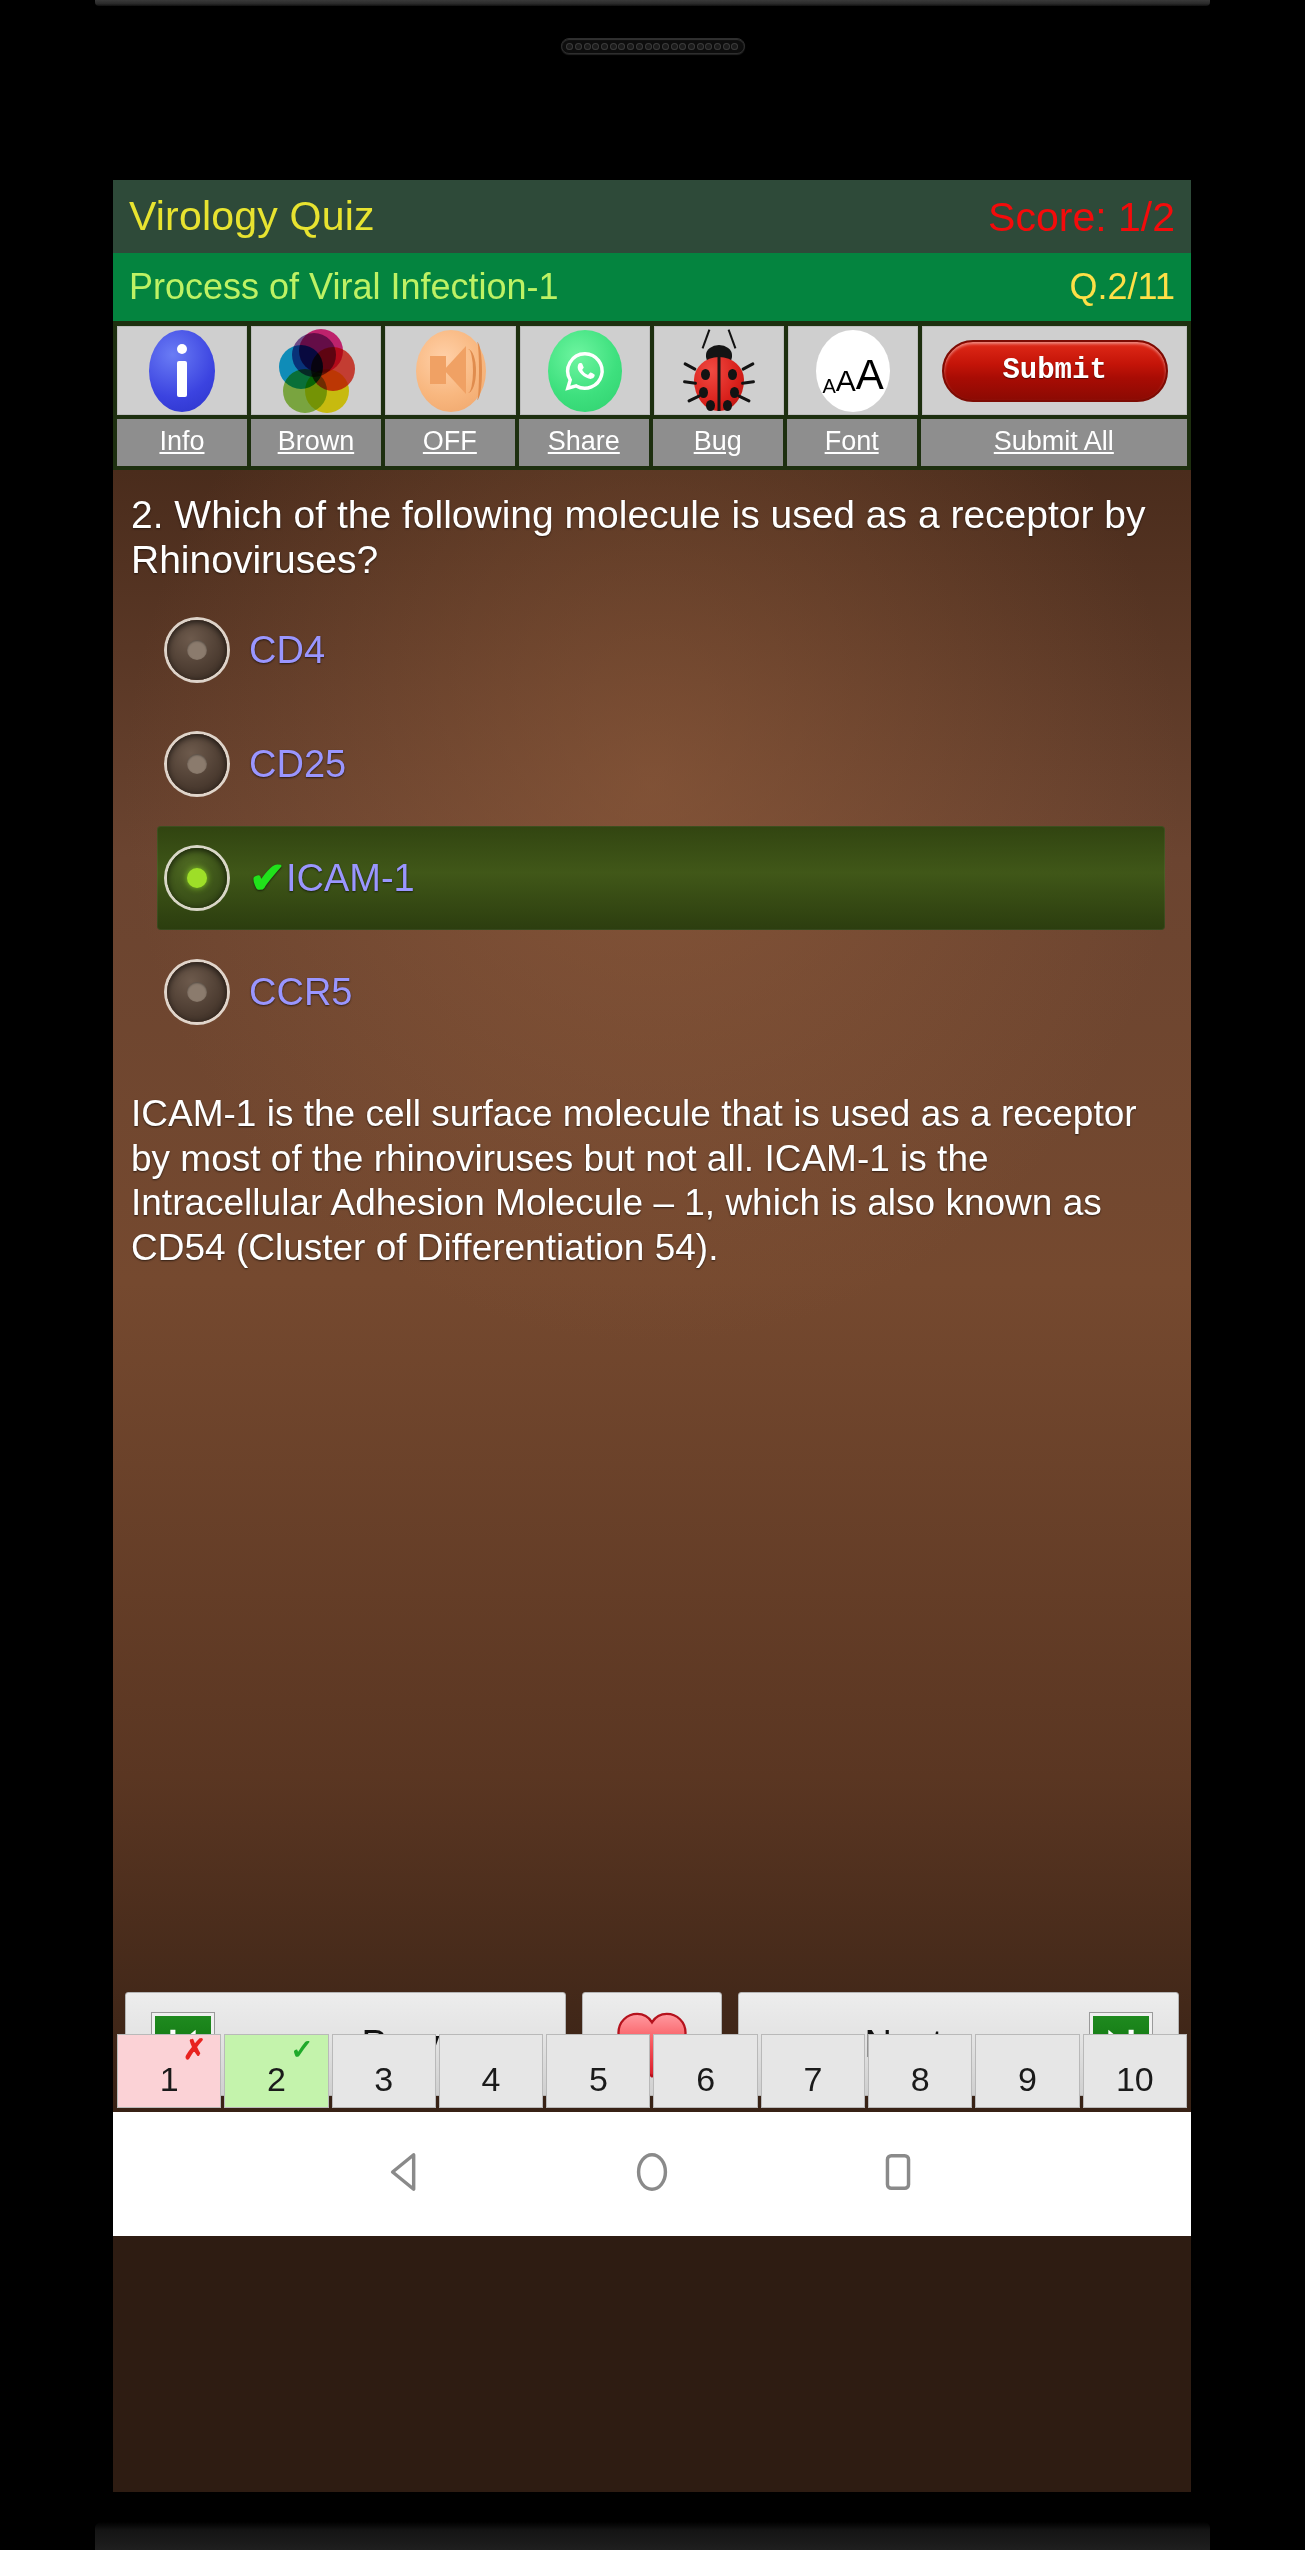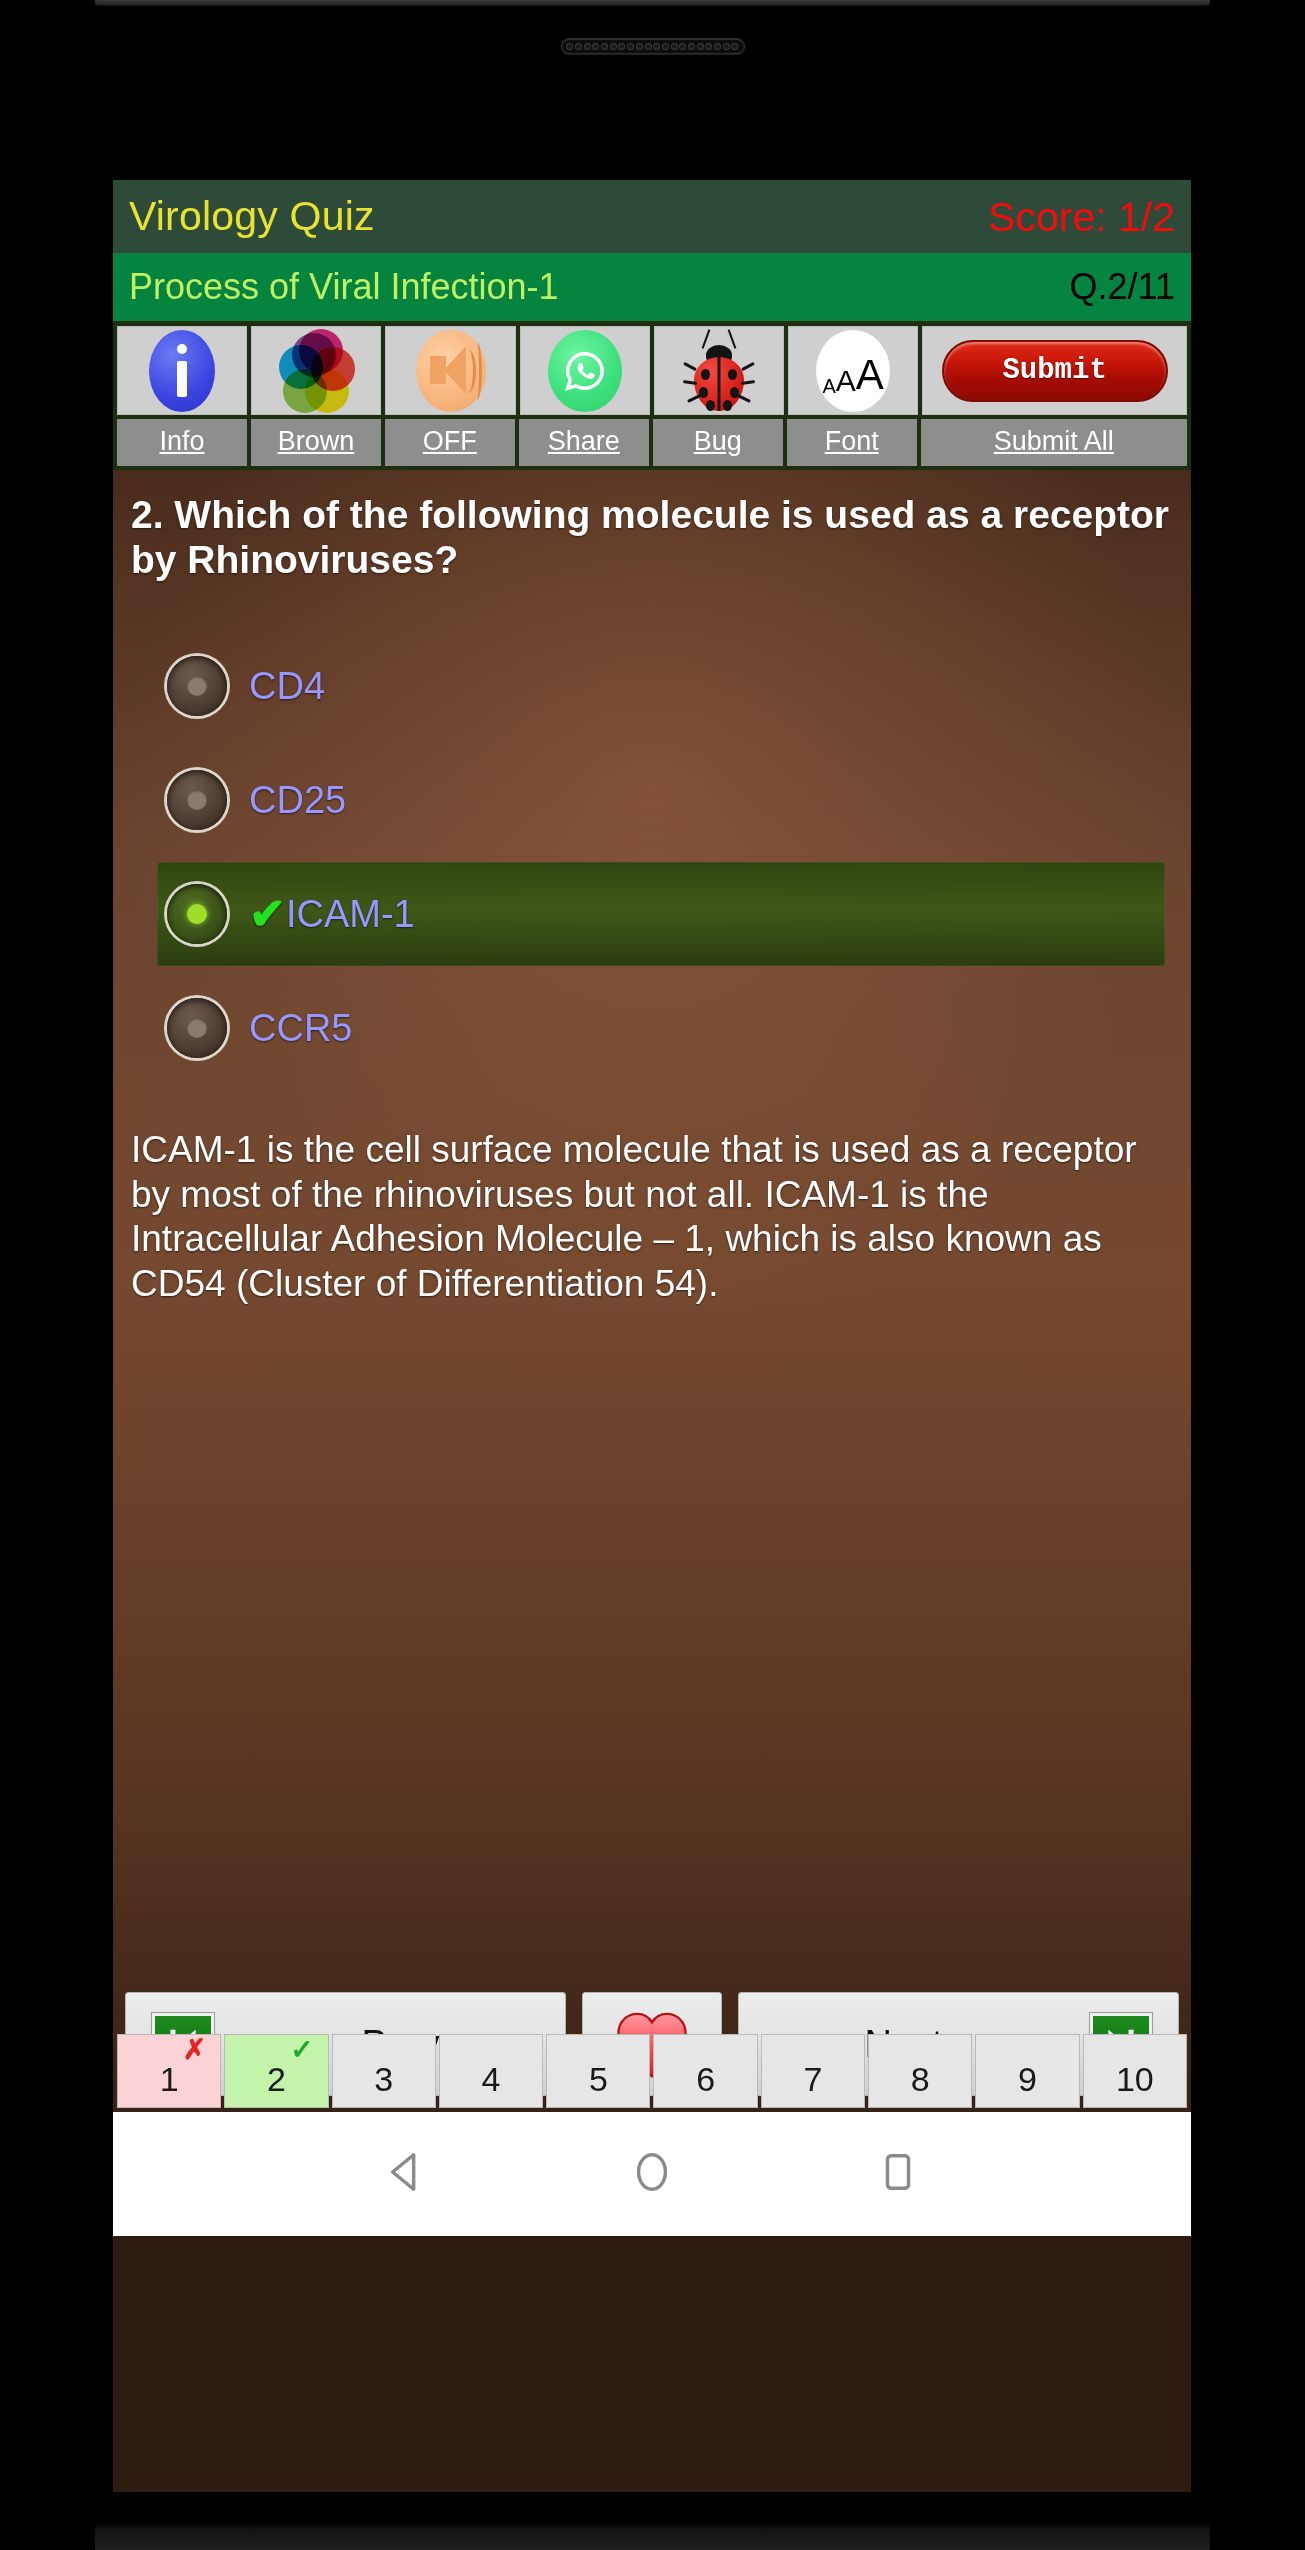--- a/index.html
+++ b/index.html
@@ -108,21 +108,21 @@
     font-size: 36px;
     color: #bef264;
     white-space: nowrap;
   }
   .qcounter {
     position: absolute;
     right: 16px;
     top: 50%;
     transform: translateY(-50%);
     font-size: 36px;
-    color: #000000;
+    color: #fde047;
     white-space: nowrap;
   }
 
   
   .toolbar-wrap {
     background: #1d2f0f;
     padding: 5px 0 0 0;
   }
   .toolbar-icons {
     display: flex;
@@ -298,23 +298,22 @@
       radial-gradient(ellipse 70% 45% at 50% 18%, rgba(150,96,62,.55) 0%, rgba(0,0,0,0) 70%),
       linear-gradient(180deg, #4a2c1c 0%, #6b4430 22%, #75492f 46%, #5a3622 74%, #2b1a10 100%);
     padding: 22px 18px 0 18px;
     overflow:hidden;
   }
 
   .question {
     font-size: 39px;
     line-height: 1.16;
     color: #ffffff;
-    margin-bottom: 52px;
+    margin-bottom: 16px;
     text-shadow: 0 1px 2px rgba(0,0,0,.55);
-    font-weight: bold;
   }
 
   .options { margin-left: 26px; }
 
   .option {
     display: flex;
     align-items: center;
     height: 104px;
     padding-left: 10px;
     margin-bottom: 10px;

